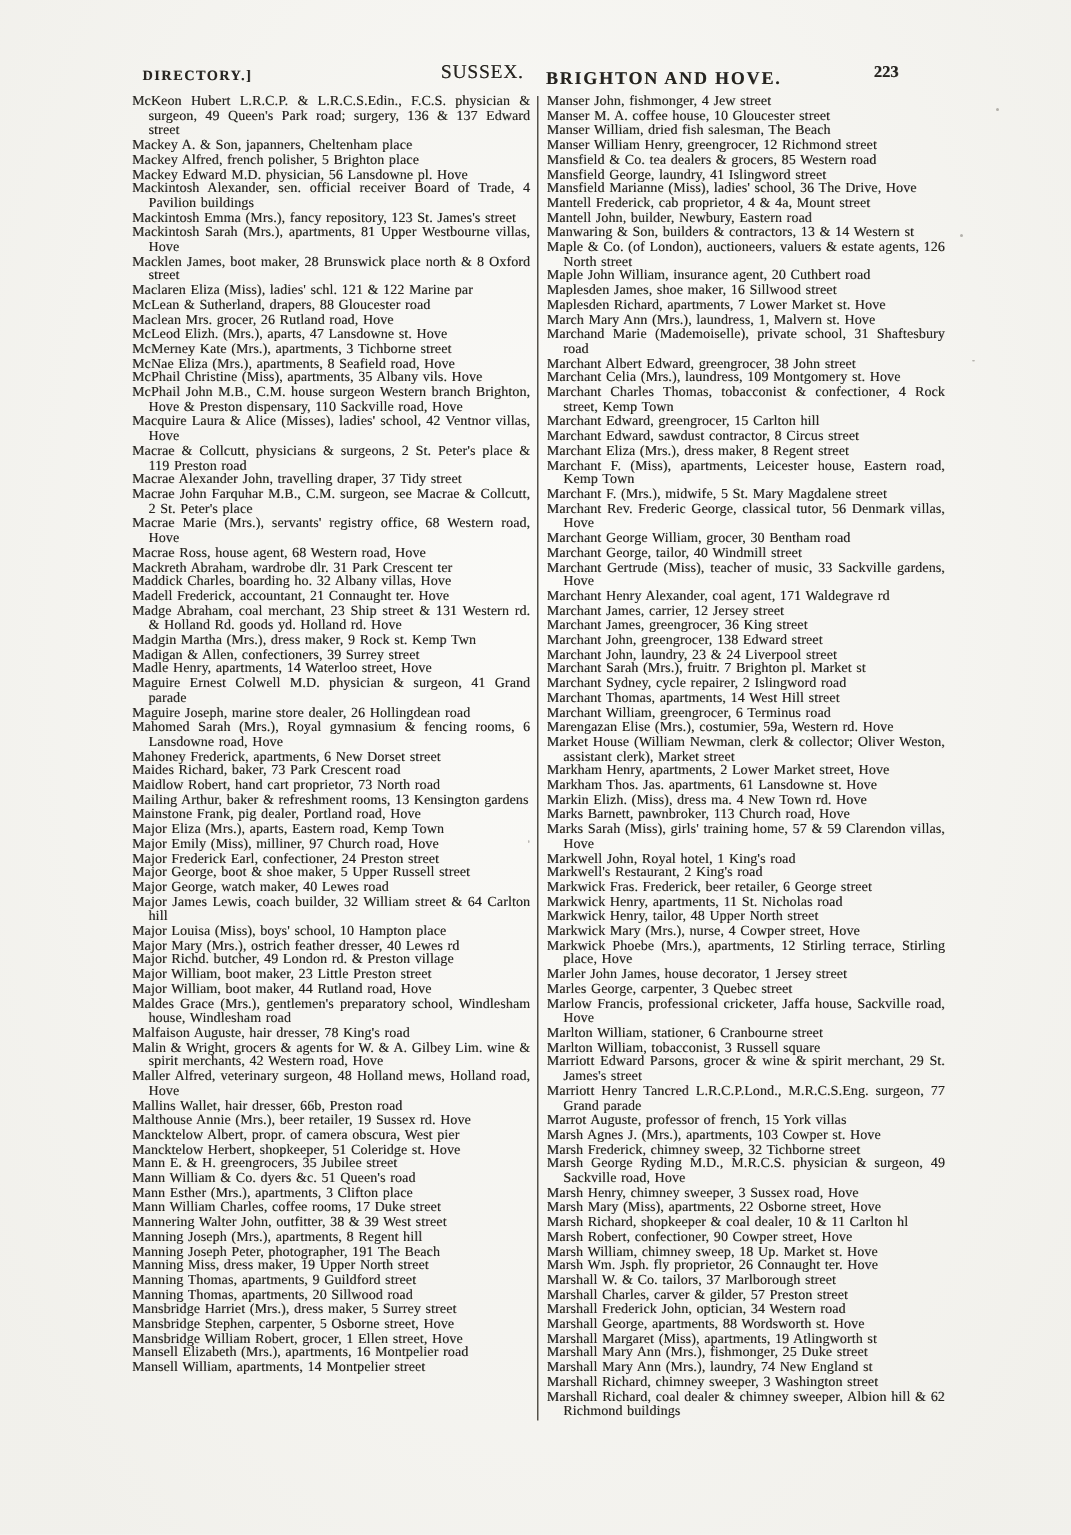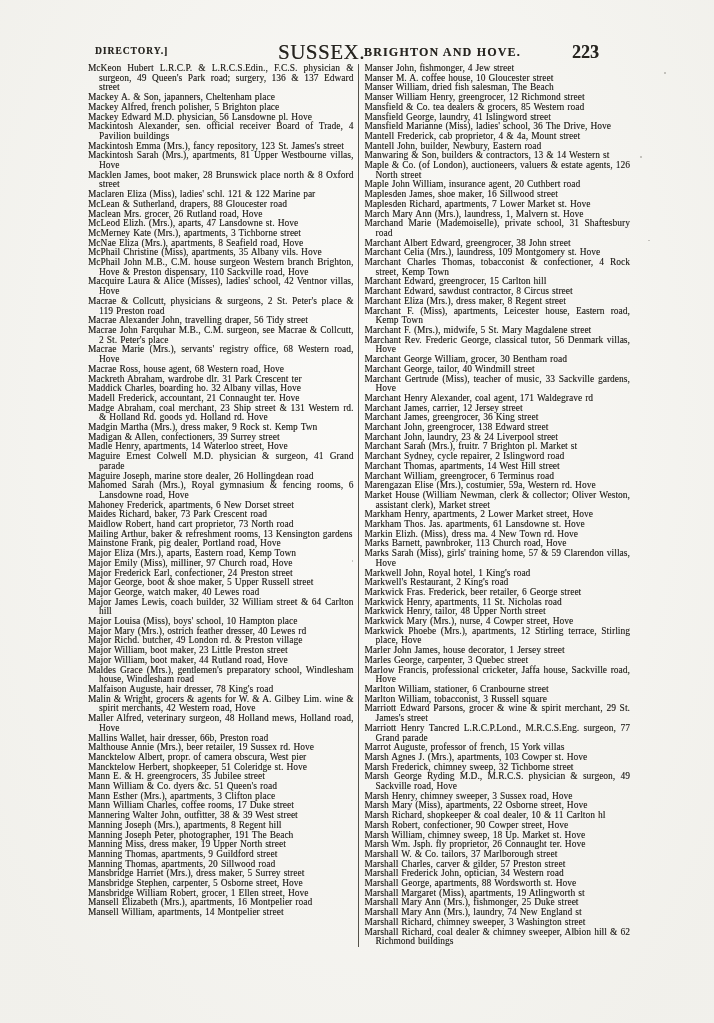--- a/index.html
+++ b/index.html
@@ -19,31 +19,31 @@
   }
   
   .header { position: absolute; top: 40px; left: 0; width: 643px; height: 22px; }
   .hdr-left {
     position: absolute; left: 95px; top: 6px;
     font-size: 9.5px; font-weight: bold; letter-spacing: 1px;
     text-shadow: 0.2px 0.2px 0 rgba(0,0,0,0.45);
   }
   .hdr-title {
     position: absolute; left: 50%; transform: translateX(-50%); top: 0;
-    font-size: 21px; letter-spacing: 0.5px;
+    font-size: 13px; letter-spacing: 0.5px;
     text-shadow: 0.2px 0.2px 0 rgba(0,0,0,0.5);
   }
   .hdr-section {
     position: absolute; right: 122px; top: 5px;
     font-size: 12px; font-weight: bold; letter-spacing: 1.2px;
     text-shadow: 0.2px 0.2px 0 rgba(0,0,0,0.4);
   }
   .hdr-page {
     position: absolute; right: 44px; top: 2px;
-    font-size: 18px; font-weight: bold;
+    font-size: 11px; font-weight: bold;
     text-shadow: 0.3px 0.3px 0 rgba(0,0,0,0.5);
   }
   
   .columns {
     position: absolute; top: 64px; left: 88px;
     width: 542px;
     display: flex;
   }
   .col {
     width: 266px;
@@ -91,21 +91,21 @@
         <div class="entry">Maclaren Eliza (Miss), ladies' schl. 121 &amp; 122 Marine par</div>
         <div class="entry">McLean &amp; Sutherland, drapers, 88 Gloucester road</div>
         <div class="entry">Maclean Mrs. grocer, 26 Rutland road, Hove</div>
         <div class="entry">McLeod Elizh. (Mrs.), aparts, 47 Lansdowne st. Hove</div>
         <div class="entry">McMerney Kate (Mrs.), apartments, 3 Tichborne street</div>
         <div class="entry">McNae Eliza (Mrs.), apartments, 8 Seafield road, Hove</div>
         <div class="entry">McPhail Christine (Miss), apartments, 35 Albany vils. Hove</div>
         <div class="entry">McPhail John M.B., C.M. house surgeon Western branch Brighton, Hove &amp; Preston dispensary, 110 Sackville road, Hove</div>
         <div class="entry">Macquire Laura &amp; Alice (Misses), ladies' school, 42 Ventnor villas, Hove</div>
         <div class="entry">Macrae &amp; Collcutt, physicians &amp; surgeons, 2 St. Peter's place &amp; 119 Preston road</div>
-        <div class="entry">Macrae Alexander John, travelling draper, 56 Tidy street</div>
+        <div class="entry">Macrae Alexander John, travelling draper, 37 Tidy street</div>
         <div class="entry">Macrae John Farquhar M.B., C.M. surgeon, see Macrae &amp; Collcutt, 2 St. Peter's place</div>
         <div class="entry">Macrae Marie (Mrs.), servants' registry office, 68 Western road, Hove</div>
         <div class="entry">Macrae Ross, house agent, 68 Western road, Hove</div>
         <div class="entry">Mackreth Abraham, wardrobe dlr. 31 Park Crescent ter</div>
         <div class="entry">Maddick Charles, boarding ho. 32 Albany villas, Hove</div>
         <div class="entry">Madell Frederick, accountant, 21 Connaught ter. Hove</div>
         <div class="entry">Madge Abraham, coal merchant, 23 Ship street &amp; 131 Western rd. &amp; Holland Rd. goods yd. Holland rd. Hove</div>
         <div class="entry">Madgin Martha (Mrs.), dress maker, 9 Rock st. Kemp Twn</div>
         <div class="entry">Madigan &amp; Allen, confectioners, 39 Surrey street</div>
         <div class="entry">Madle Henry, apartments, 14 Waterloo street, Hove</div>

